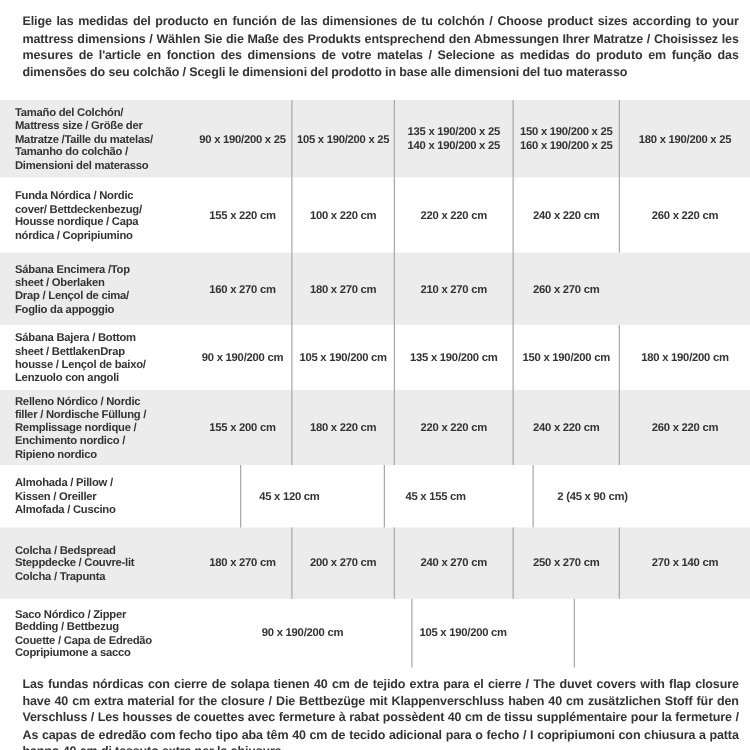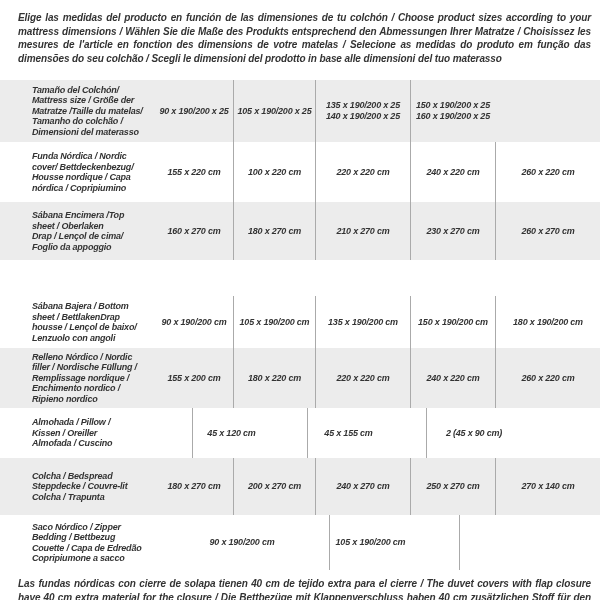--- a/index.html
+++ b/index.html
@@ -10,21 +10,20 @@
     overflow: hidden;
     background: var(--page-bg, #ffffff);
     font-family: "Liberation Sans", "DejaVu Sans", sans-serif;
     color: var(--text-color, #333333);
   }
   .sheet {
     width: 600px;
     height: 600px;
     box-sizing: border-box;
     padding-top: 11px;
-    font-style: italic;
   }
   .intro, .footnote {
     font-size: 10px;
     font-weight: bold;
     line-height: 13.5px;
     text-align: justify;
     letter-spacing: -0.1px;
     margin: 0 9px 0 18px;
     color: var(--text-color, #333333);
   }
@@ -35,36 +34,36 @@
   .row {
     display: grid;
     grid-template-columns: 155px 78px 82px 95px 85px 105px;
     width: 600px;
     box-sizing: border-box;
   }
   .row.alt { background: var(--row-alt, #ececec); }
   .row:nth-child(1) { min-height: 62px; }
   .row:nth-child(2) { min-height: 60px; }
   .row:nth-child(3) { min-height: 58px; }
-  .row:nth-child(4) { min-height: 52px; margin-top: 36px; }
+  .row:nth-child(4) { min-height: 52px; }
   .row:nth-child(5) { min-height: 60px; }
   .row:nth-child(6) { min-height: 50px; gap: 37px; }
   .row:nth-child(7) { min-height: 57px; }
   .row:nth-child(8) { min-height: 55px; gap: 48px; }
   .cell {
     display: flex;
     align-items: center;
     box-sizing: border-box;
     white-space: pre-line;
     font-weight: bold;
   }
   .cell.label {
     justify-content: flex-start;
     text-align: left;
-    padding-left: 32px;
+    padding-left: 12px;
     font-size: 9px;
     line-height: 10.5px;
     letter-spacing: -0.2px;
   }
   .cell.val {
     justify-content: center;
     text-align: center;
     font-size: 9px;
     line-height: 11px;
     letter-spacing: -0.2px;
@@ -86,20 +85,21 @@
 Mattress size / Größe der
 Matratze /Taille du matelas/
 Tamanho do colchão /
 Dimensioni del materasso</div>
       <div class="cell val">90 x 190/200 x 25</div>
       <div class="cell val sep">105 x 190/200 x 25</div>
       <div class="cell val sep">135 x 190/200 x 25
 140 x 190/200 x 25</div>
       <div class="cell val sep">150 x 190/200 x 25
 160 x 190/200 x 25</div>
+      <div class="cell val sep">180 x 190/200 x 25</div>
     </div>
 
     <div class="row">
       <div class="cell label">Funda Nórdica /  Nordic
 cover/ Bettdeckenbezug/
 Housse nordique  / Capa
 nórdica / Copripiumino</div>
       <div class="cell val">155 x 220 cm</div>
       <div class="cell val sep">100 x 220 cm</div>
       <div class="cell val sep">220 x 220 cm</div>
@@ -108,21 +108,20 @@
     </div>
 
     <div class="row alt">
       <div class="cell label">Sábana Encimera /Top
 sheet / Oberlaken
 Drap / Lençol de cima/
 Foglio da appoggio</div>
       <div class="cell val">160 x 270 cm</div>
       <div class="cell val sep">180 x 270 cm</div>
       <div class="cell val sep">210 x 270 cm</div>
-      <div class="cell val sep">230 x 270 cm</div>
       <div class="cell val sep">260 x 270 cm</div>
     </div>
 
     <div class="row">
       <div class="cell label">Sábana Bajera / Bottom
 sheet / BettlakenDrap
 housse / Lençol de baixo/
 Lenzuolo con angoli</div>
       <div class="cell val">90 x 190/200 cm</div>
       <div class="cell val sep">105 x 190/200 cm</div>

